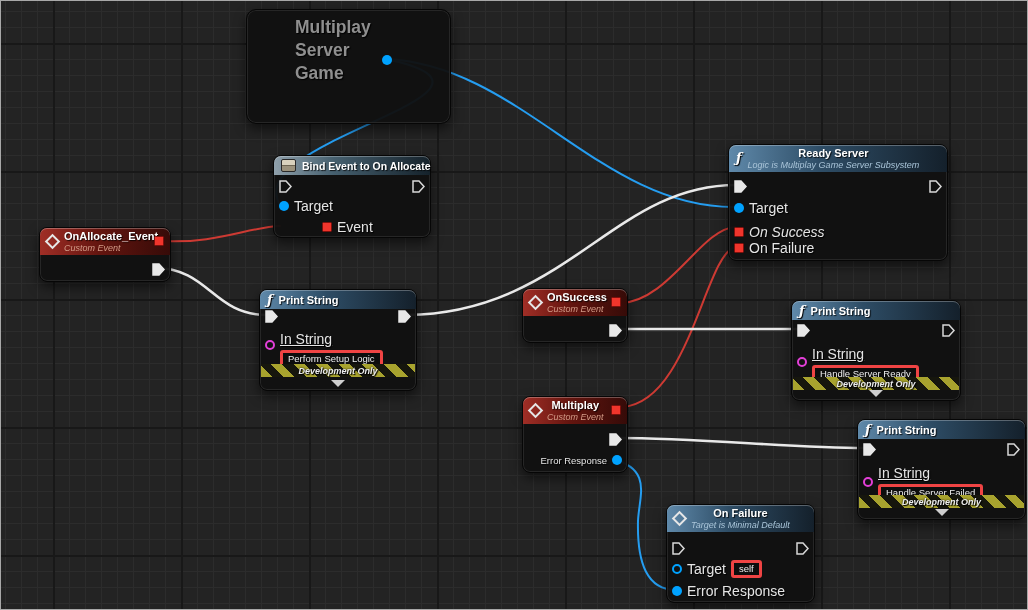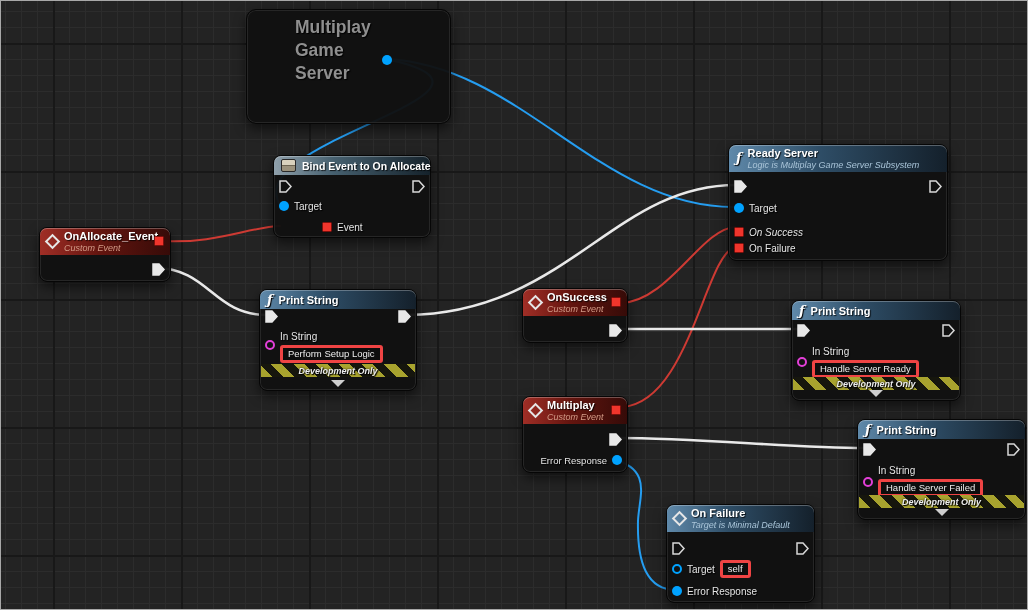--- a/index.html
+++ b/index.html
@@ -33,52 +33,52 @@
     box-shadow:0 5px 12px rgba(0,0,0,.55), inset 0 0 0 1px #262626;
     color:#e5e5e5;
   }
   .nhead{
     position:relative;display:flex;align-items:center;gap:6px;
     padding:2px 20px 2px 7px;border-radius:7px 7px 0 0;
     box-shadow:inset 0 1px 0 rgba(255,255,255,.28);
     min-height:15px;
   }
   .nhead .tcol{line-height:1.15;}
-  .ntitle{font-size:11px;font-weight:bold;color:#fff;text-shadow:1px 1px 1px rgba(0,0,0,.8);white-space:nowrap;}
+  .ntitle{font-size:11px;font-weight:bold;color:#fff;text-shadow:1px 1px 1px rgba(0,0,0,.8);white-space:nowrap;text-align:center;}
   .nsub{font-size:9px;font-style:italic;white-space:nowrap;}
   .fn>.nhead{background:linear-gradient(90deg,#5f89aa 0%,#2e4d66 42%,#14202b 100%);}
   .fn>.nhead .nsub{color:#a9c4d8;}
   .ev>.nhead{background:linear-gradient(90deg,#a02e26 0%,#64150f 45%,#360b08 100%);}
   .ev>.nhead .nsub{color:#d29a86;}
   .bind>.nhead{background:linear-gradient(90deg,#8fa0ab 0%,#46606f 38%,#15222b 100%);}
 
   .fico{font-family:"DejaVu Serif",serif;font-style:italic;font-weight:bold;font-size:13px;color:#fff;text-shadow:1px 1px 1px #000;line-height:10px;}
   .dico{width:7px;height:7px;border:2px solid #e6e6e6;transform:rotate(45deg);flex:0 0 auto;}
   .bico{width:13px;height:11px;border-radius:2px;border:1px solid #2a2a2a;flex:0 0 auto;
         background:linear-gradient(to bottom,#d9d2bd 0 45%,#6e6653 45% 55%,#9b927c 55%);}
 
   .row{position:absolute;left:5px;right:5px;height:14px;display:flex;align-items:center;gap:5px;}
   .row.spread{justify-content:space-between;}
   .row.rend{justify-content:flex-end;}
-  .plabel{font-size:10px;color:#e5e5e5;text-shadow:1px 1px 1px #000;white-space:nowrap;}
+  .plabel{font-size:14px;color:#e5e5e5;text-shadow:1px 1px 1px #000;white-space:nowrap;}
 
   .pex{width:13px;height:13px;flex:0 0 auto;display:block;}
   .pin-c{width:10px;height:10px;border-radius:50%;box-sizing:border-box;flex:0 0 auto;}
   .pc-obj-f{background:#00a2ff;}
   .pc-obj-h{border:2.5px solid #00a2ff;background:transparent;}
   .pc-str-h{border:2.5px solid #e33fd8;background:transparent;}
   .sq{width:10px;height:10px;background:#f0352c;border:1px solid #7e100c;border-radius:1.5px;box-sizing:border-box;flex:0 0 auto;}
   .hdr-delegate{position:absolute;right:6px;top:50%;margin-top:-5px;}
 
   .vbox{
     display:inline-block;border:3px solid #ef4444;background:#0d0d0d;color:#ececec;
     font-size:9.5px;line-height:12px;padding:0 5px;border-radius:3px;white-space:nowrap;
   }
   .instring{position:absolute;}
-  .instring .plabel{margin:0 0 1px 0;}
+  .instring .plabel{margin:0 0 1px 0;text-decoration:underline;}
 
   .devband{
     position:absolute;left:1px;right:1px;height:13px;overflow:hidden;
     background:repeating-linear-gradient(45deg,#a8a32e 0 8px,#16160d 8px 16px);
     display:flex;align-items:center;justify-content:center;font-style:italic;
   }
   .devband span{font-size:9px;font-weight:bold;color:#ececec;text-shadow:0 0 2px #000,1px 1px 1px #000;}
   .exparrow{
     position:absolute;bottom:3px;left:50%;margin-left:-7px;width:0;height:0;
     border-left:7px solid transparent;border-right:7px solid transparent;border-top:7px solid #cfcfcf;
@@ -102,22 +102,22 @@
     <path class="w-exec" d="M406,314 C565,312 612,184 735,184"></path>
     <path class="w-delegate" d="M620,302 C668,300 700,228 734,226"></path>
     <path class="w-delegate" d="M621,406 C688,402 704,254 734,246"></path>
     <path class="w-exec" d="M616,328 C675,328 740,328 798,328"></path>
     <path class="w-exec" d="M616,437 C700,437 790,447 864,447"></path>
     <path class="w-object" d="M611,458 C652,468 638,495 637,520 C636,562 646,589 675,589"></path>
   </svg>
 
   <div class="node compact" style="left:245px;top:8px;width:155px;height:103px;border-radius:10px;">
     <div class="bigline">Multiplay</div>
+    <div class="bigline">Server</div>
     <div class="bigline">Game</div>
-    <div class="bigline">Server</div>
     <span class="pin-c pc-obj-f outpin"></span>
   </div>
 
   <div class="node bind" style="left:272px;top:154px;width:156px;height:81px;">
     <div class="nhead">
       <span class="bico"></span>
       <span class="ntitle" style="font-size:10.5px;">Bind Event to On Allocate</span>
     </div>
     <div class="row spread" style="top:23px;">
       <svg class="pex" viewBox="0 0 13 13">

